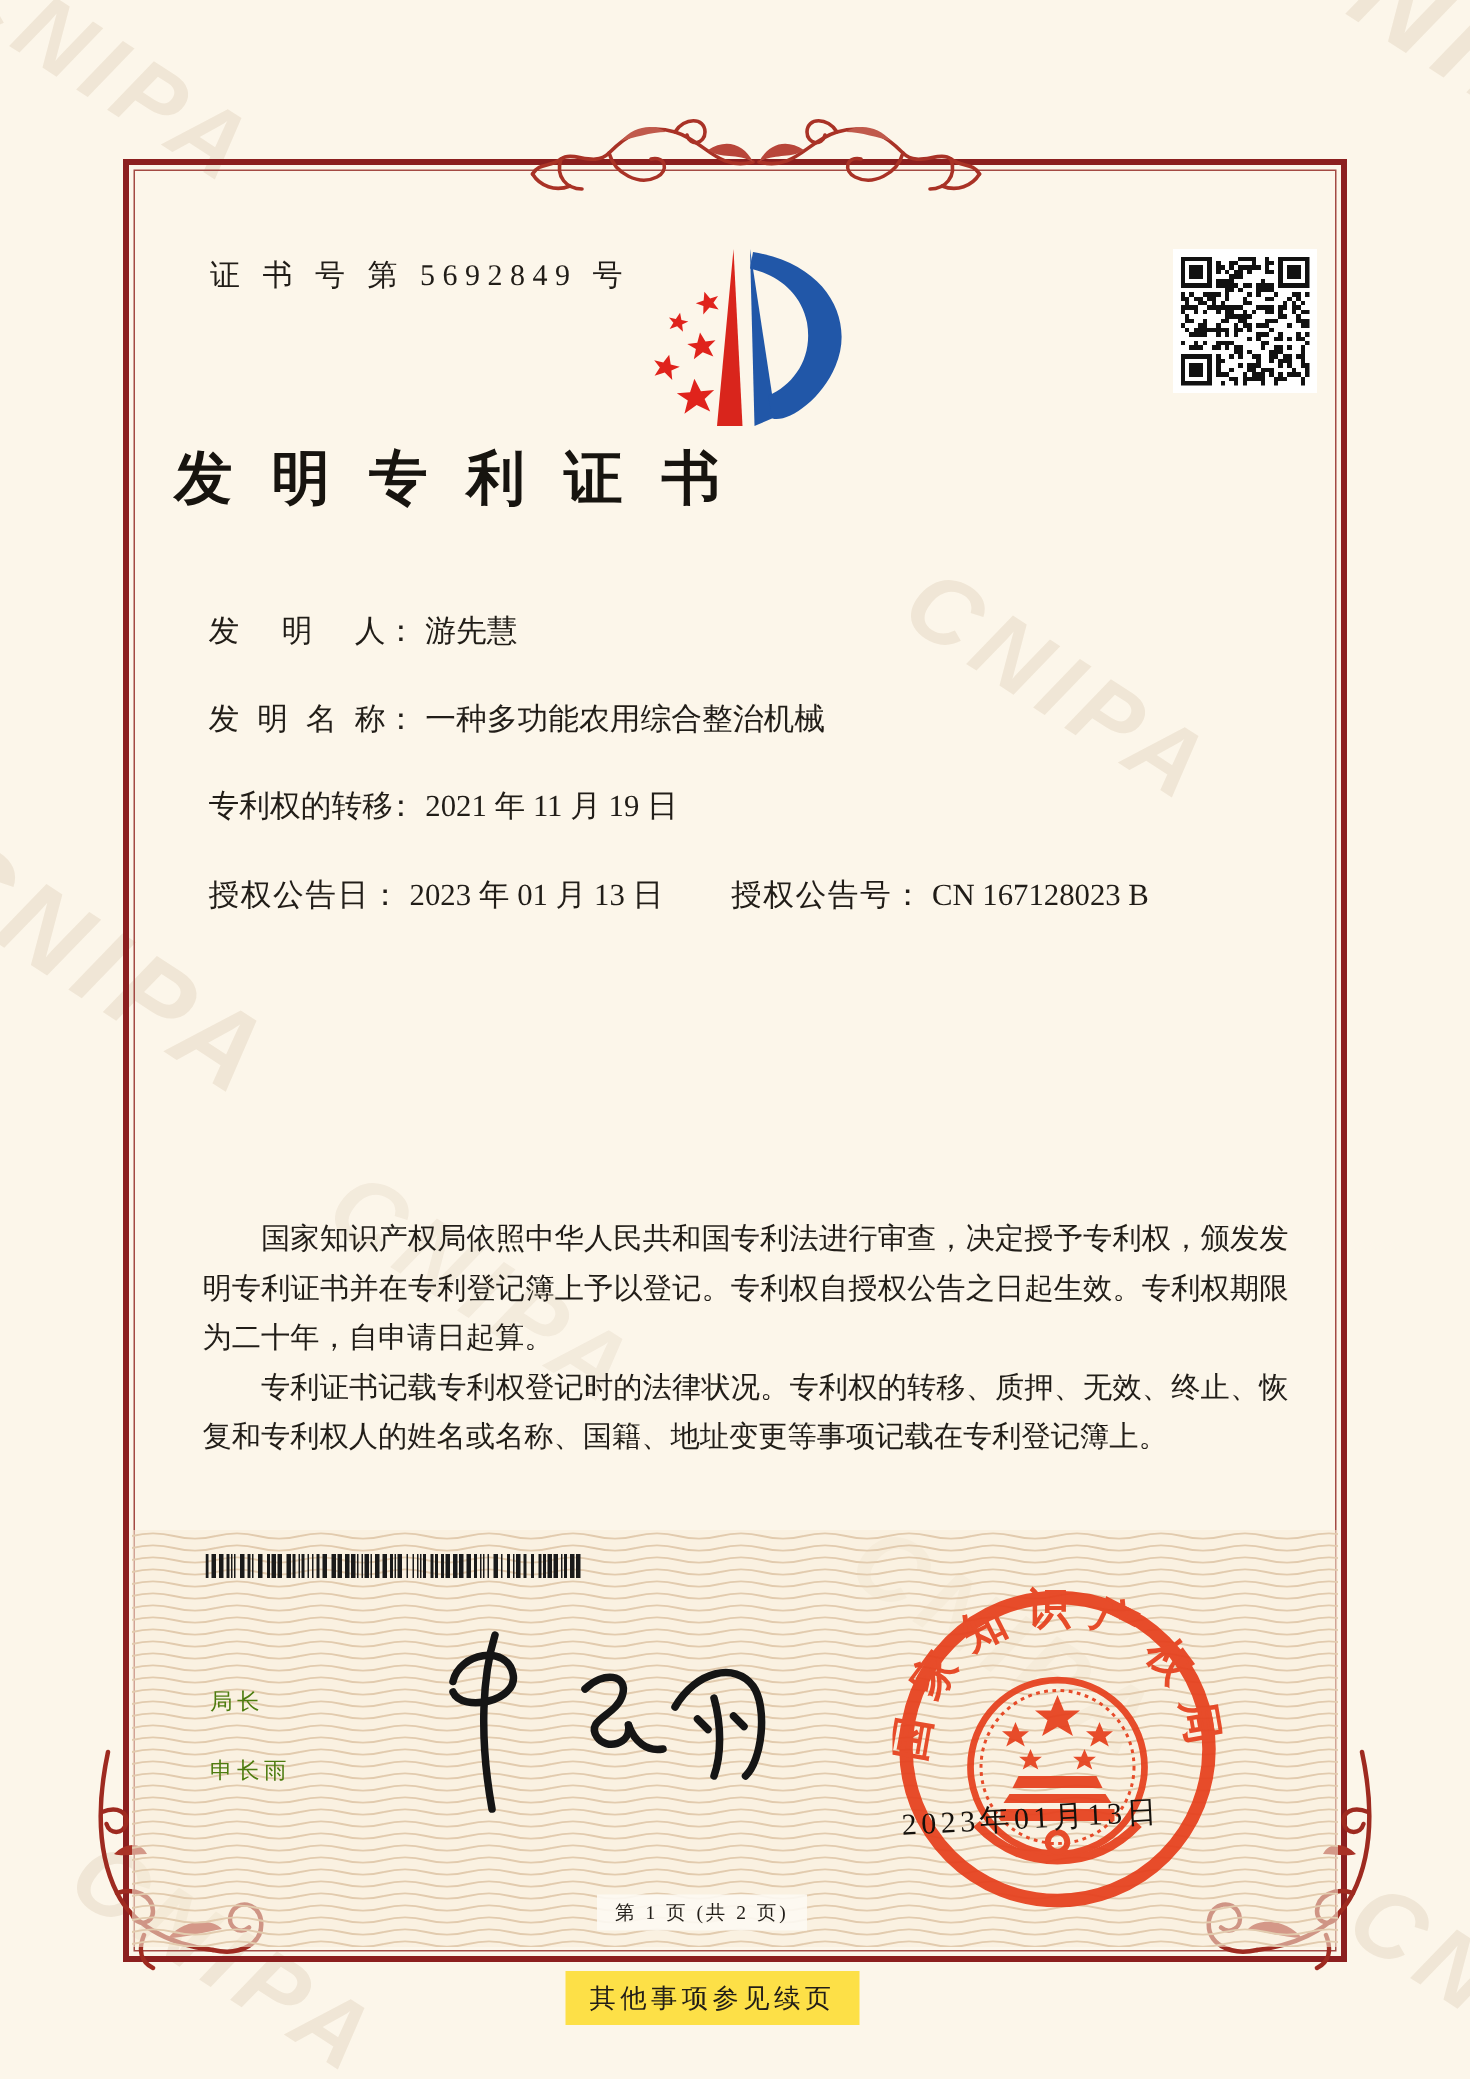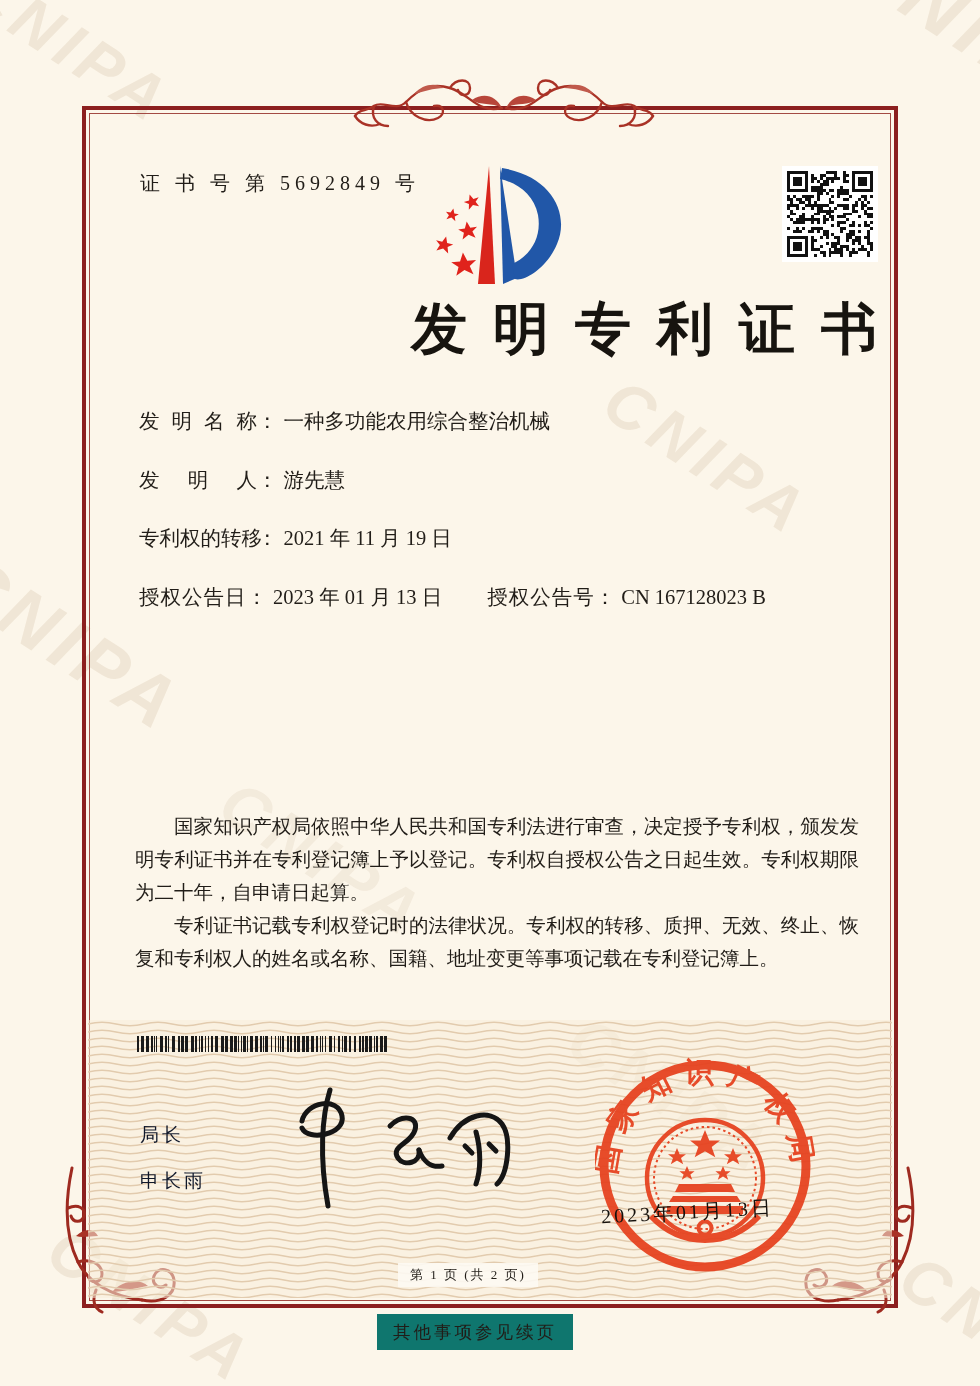--- a/index.html
+++ b/index.html
@@ -31,22 +31,22 @@
   .cert-no{
     position:absolute; left:140px; top:170px;
     font-size:20px; letter-spacing:5px;
   }
   .logo{position:absolute; left:418px; top:152px;}
   .qr-box{
     position:absolute; left:782px; top:166px; width:96px; height:96px;
     background:#ffffff; display:flex; align-items:center; justify-content:center;
   }
   .title{
-    position:absolute; left:103px; top:292px; width:800px;
-    text-align:right; font-size:56px; font-weight:700;
+    position:absolute; left:90px; top:292px; width:800px;
+    text-align:left; font-size:39px; font-weight:700;
     letter-spacing:26px; text-indent:26px; color:#17140f;
   }
   
   .fields{position:absolute; left:139px; top:404px; width:724px; font-size:20.5px;}
   .field-row{height:34px; line-height:34px; margin-bottom:24.5px; white-space:nowrap;}
   .flabel{
     display:inline-block; width:118px; vertical-align:top;
     text-align:justify; text-align-last:justify;
   }
   .colon{display:inline-block;}
@@ -58,36 +58,36 @@
     position:absolute; left:135px; top:810px; width:724px;
     font-size:19.5px; line-height:33px; text-align:justify;
   }
   .paras p{margin:0; text-indent:2em;}
   
   .guilloche{position:absolute; left:88px; top:1020px;}
   .barcode{position:absolute; left:137px; top:1036px;}
   .director{
     position:absolute; left:140px; top:1112px;
     font-family:Liberation Serif, serif;
-    font-size:19px; color:#0f172a; line-height:46px; letter-spacing:3px;
+    font-size:15px; color:#4d7c0f; line-height:46px; letter-spacing:3px;
   }
   .signature{position:absolute; left:272px; top:1076px;}
   .seal{position:absolute; left:595px; top:1056px; opacity:.93;}
   .seal-date{
     position:absolute; left:601px; top:1198px; width:200px;
     font-size:20px; letter-spacing:3px; color:#15110c;
     transform:rotate(-3deg); white-space:nowrap;
   }
   .page-num{
     position:absolute; left:398px; top:1263px; padding:3px 12px;
     background:rgba(253,250,243,.9); font-size:13px; letter-spacing:2px;
   }
   .note{
     position:absolute; left:377px; top:1314px; padding:6px 16px;
-    background:#0f766e; font-size:17.5px; letter-spacing:3px;
+    background:#fde047; font-size:17.5px; letter-spacing:3px;
   }
 </style>
 </head>
 <body>
 
 <div class="page">
 
   <span class="wm big" style="left:832px; top:-20px;">CNIPA</span>
   <span class="wm" style="left:-46px; top:8px;">CNIPA</span>
   <span class="wm" style="left:592px; top:420px;">CNIPA</span>
@@ -178,24 +178,24 @@
         <path d="M2,2h3v3h-3z M24,2h3v3h-3z M2,24h3v3h-3z"></path>
         <path id="qr-rand" d="M13,0h1v1h-1zM14,0h1v1h-1zM15,0h1v1h-1zM16,0h1v1h-1zM19,0h1v1h-1zM8,1h1v1h-1zM11,1h1v1h-1zM12,1h1v1h-1zM16,1h1v1h-1zM19,1h1v1h-1zM20,1h1v1h-1zM8,2h1v1h-1zM9,2h1v1h-1zM11,2h1v1h-1zM13,2h1v1h-1zM14,2h1v1h-1zM15,2h1v1h-1zM16,2h1v1h-1zM17,2h1v1h-1zM19,2h1v1h-1zM8,3h1v1h-1zM10,3h1v1h-1zM12,3h1v1h-1zM13,3h1v1h-1zM15,3h1v1h-1zM19,3h1v1h-1zM20,3h1v1h-1zM11,4h1v1h-1zM12,4h1v1h-1zM13,4h1v1h-1zM8,5h1v1h-1zM9,5h1v1h-1zM10,5h1v1h-1zM11,5h1v1h-1zM18,5h1v1h-1zM8,6h1v1h-1zM9,6h1v1h-1zM10,6h1v1h-1zM11,6h1v1h-1zM12,6h1v1h-1zM14,6h1v1h-1zM15,6h1v1h-1zM17,6h1v1h-1zM18,6h1v1h-1zM19,6h1v1h-1zM20,6h1v1h-1zM10,7h1v1h-1zM11,7h1v1h-1zM13,7h1v1h-1zM17,7h1v1h-1zM18,7h1v1h-1zM19,7h1v1h-1zM20,7h1v1h-1zM0,8h1v1h-1zM2,8h1v1h-1zM5,8h1v1h-1zM6,8h1v1h-1zM7,8h1v1h-1zM8,8h1v1h-1zM10,8h1v1h-1zM15,8h1v1h-1zM17,8h1v1h-1zM21,8h1v1h-1zM25,8h1v1h-1zM26,8h1v1h-1zM28,8h1v1h-1zM0,9h1v1h-1zM1,9h1v1h-1zM3,9h1v1h-1zM4,9h1v1h-1zM6,9h1v1h-1zM7,9h1v1h-1zM10,9h1v1h-1zM14,9h1v1h-1zM19,9h1v1h-1zM20,9h1v1h-1zM24,9h1v1h-1zM26,9h1v1h-1zM1,10h1v1h-1zM4,10h1v1h-1zM5,10h1v1h-1zM7,10h1v1h-1zM9,10h1v1h-1zM14,10h1v1h-1zM15,10h1v1h-1zM23,10h1v1h-1zM25,10h1v1h-1zM27,10h1v1h-1zM0,11h1v1h-1zM1,11h1v1h-1zM2,11h1v1h-1zM3,11h1v1h-1zM6,11h1v1h-1zM7,11h1v1h-1zM8,11h1v1h-1zM9,11h1v1h-1zM10,11h1v1h-1zM11,11h1v1h-1zM12,11h1v1h-1zM13,11h1v1h-1zM17,11h1v1h-1zM18,11h1v1h-1zM19,11h1v1h-1zM20,11h1v1h-1zM22,11h1v1h-1zM23,11h1v1h-1zM25,11h1v1h-1zM26,11h1v1h-1zM0,12h1v1h-1zM3,12h1v1h-1zM5,12h1v1h-1zM8,12h1v1h-1zM10,12h1v1h-1zM11,12h1v1h-1zM14,12h1v1h-1zM16,12h1v1h-1zM19,12h1v1h-1zM20,12h1v1h-1zM22,12h1v1h-1zM25,12h1v1h-1zM27,12h1v1h-1zM28,12h1v1h-1zM1,13h1v1h-1zM10,13h1v1h-1zM11,13h1v1h-1zM12,13h1v1h-1zM13,13h1v1h-1zM14,13h1v1h-1zM15,13h1v1h-1zM22,13h1v1h-1zM23,13h1v1h-1zM26,13h1v1h-1zM1,14h1v1h-1zM2,14h1v1h-1zM5,14h1v1h-1zM9,14h1v1h-1zM10,14h1v1h-1zM13,14h1v1h-1zM14,14h1v1h-1zM19,14h1v1h-1zM20,14h1v1h-1zM21,14h1v1h-1zM26,14h1v1h-1zM27,14h1v1h-1zM28,14h1v1h-1zM0,15h1v1h-1zM4,15h1v1h-1zM5,15h1v1h-1zM8,15h1v1h-1zM12,15h1v1h-1zM14,15h1v1h-1zM15,15h1v1h-1zM17,15h1v1h-1zM18,15h1v1h-1zM19,15h1v1h-1zM24,15h1v1h-1zM27,15h1v1h-1zM28,15h1v1h-1zM1,16h1v1h-1zM3,16h1v1h-1zM4,16h1v1h-1zM5,16h1v1h-1zM6,16h1v1h-1zM7,16h1v1h-1zM8,16h1v1h-1zM9,16h1v1h-1zM10,16h1v1h-1zM12,16h1v1h-1zM13,16h1v1h-1zM15,16h1v1h-1zM20,16h1v1h-1zM2,17h1v1h-1zM3,17h1v1h-1zM4,17h1v1h-1zM5,17h1v1h-1zM8,17h1v1h-1zM10,17h1v1h-1zM12,17h1v1h-1zM17,17h1v1h-1zM18,17h1v1h-1zM19,17h1v1h-1zM22,17h1v1h-1zM26,17h1v1h-1zM28,17h1v1h-1zM15,18h1v1h-1zM17,18h1v1h-1zM21,18h1v1h-1zM22,18h1v1h-1zM24,18h1v1h-1zM26,18h1v1h-1zM27,18h1v1h-1zM0,19h1v1h-1zM3,19h1v1h-1zM5,19h1v1h-1zM8,19h1v1h-1zM9,19h1v1h-1zM10,19h1v1h-1zM11,19h1v1h-1zM18,19h1v1h-1zM19,19h1v1h-1zM28,19h1v1h-1zM2,20h1v1h-1zM3,20h1v1h-1zM4,20h1v1h-1zM7,20h1v1h-1zM8,20h1v1h-1zM10,20h1v1h-1zM12,20h1v1h-1zM13,20h1v1h-1zM18,20h1v1h-1zM21,20h1v1h-1zM22,20h1v1h-1zM24,20h1v1h-1zM27,20h1v1h-1zM12,21h1v1h-1zM13,21h1v1h-1zM15,21h1v1h-1zM20,21h1v1h-1zM21,21h1v1h-1zM22,21h1v1h-1zM27,21h1v1h-1zM8,22h1v1h-1zM11,22h1v1h-1zM13,22h1v1h-1zM16,22h1v1h-1zM17,22h1v1h-1zM20,22h1v1h-1zM21,22h1v1h-1zM23,22h1v1h-1zM24,22h1v1h-1zM26,22h1v1h-1zM27,22h1v1h-1zM8,23h1v1h-1zM9,23h1v1h-1zM17,23h1v1h-1zM20,23h1v1h-1zM22,23h1v1h-1zM23,23h1v1h-1zM24,23h1v1h-1zM27,23h1v1h-1zM8,24h1v1h-1zM13,24h1v1h-1zM15,24h1v1h-1zM16,24h1v1h-1zM17,24h1v1h-1zM22,24h1v1h-1zM24,24h1v1h-1zM27,24h1v1h-1zM28,24h1v1h-1zM8,25h1v1h-1zM11,25h1v1h-1zM15,25h1v1h-1zM16,25h1v1h-1zM18,25h1v1h-1zM19,25h1v1h-1zM20,25h1v1h-1zM25,25h1v1h-1zM28,25h1v1h-1zM8,26h1v1h-1zM9,26h1v1h-1zM10,26h1v1h-1zM14,26h1v1h-1zM16,26h1v1h-1zM17,26h1v1h-1zM18,26h1v1h-1zM20,26h1v1h-1zM22,26h1v1h-1zM24,26h1v1h-1zM25,26h1v1h-1zM26,26h1v1h-1zM28,26h1v1h-1zM11,27h1v1h-1zM12,27h1v1h-1zM14,27h1v1h-1zM15,27h1v1h-1zM16,27h1v1h-1zM17,27h1v1h-1zM18,27h1v1h-1zM21,27h1v1h-1zM22,27h1v1h-1zM23,27h1v1h-1zM27,27h1v1h-1zM9,28h1v1h-1zM12,28h1v1h-1zM14,28h1v1h-1zM18,28h1v1h-1zM21,28h1v1h-1zM27,28h1v1h-1z"></path>
       </g>
     </svg>
   </div>
 
   <div class="title">发明专利证书</div>
 
   <div class="fields">
     <div class="field-row">
+      <span class="flabel">发明人</span><span class="colon">：</span><span class="fvalue">游先慧</span>
+    </div>
+    <div class="field-row">
       <span class="flabel">发明名称</span><span class="colon">：</span><span class="fvalue">一种多功能农用综合整治机械</span>
-    </div>
-    <div class="field-row">
-      <span class="flabel">发明人</span><span class="colon">：</span><span class="fvalue">游先慧</span>
     </div>
     <div class="field-row">
       <span class="flabel">专利权的转移</span><span class="colon">：</span><span class="fvalue">2021 年 11 月 19 日</span>
     </div>
     <div class="field-row grant">
       <span class="flabel">授权公告日</span><span class="colon">：</span><span class="fvalue">2023 年 01 月 13 日</span>
       <span class="flabel g2">授权公告号</span><span class="colon">：</span><span class="fvalue">CN 167128023 B</span>
     </div>
   </div>
 

